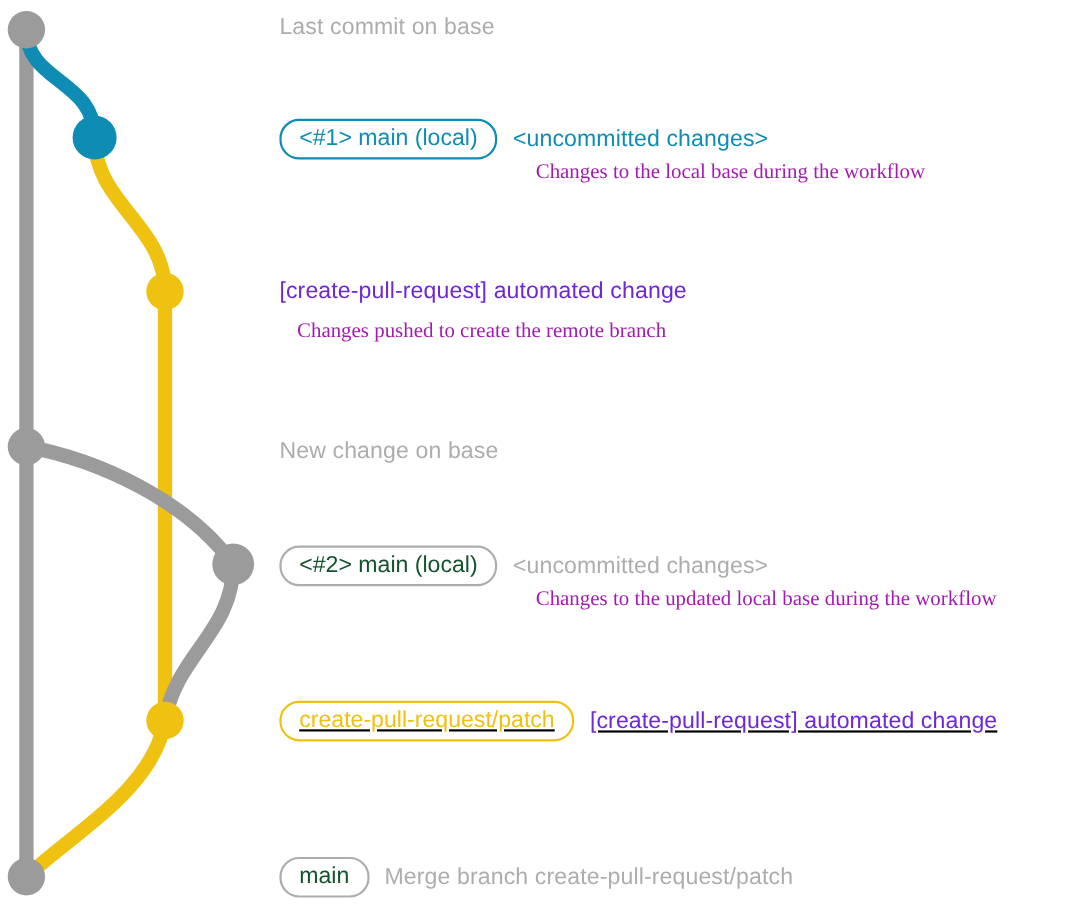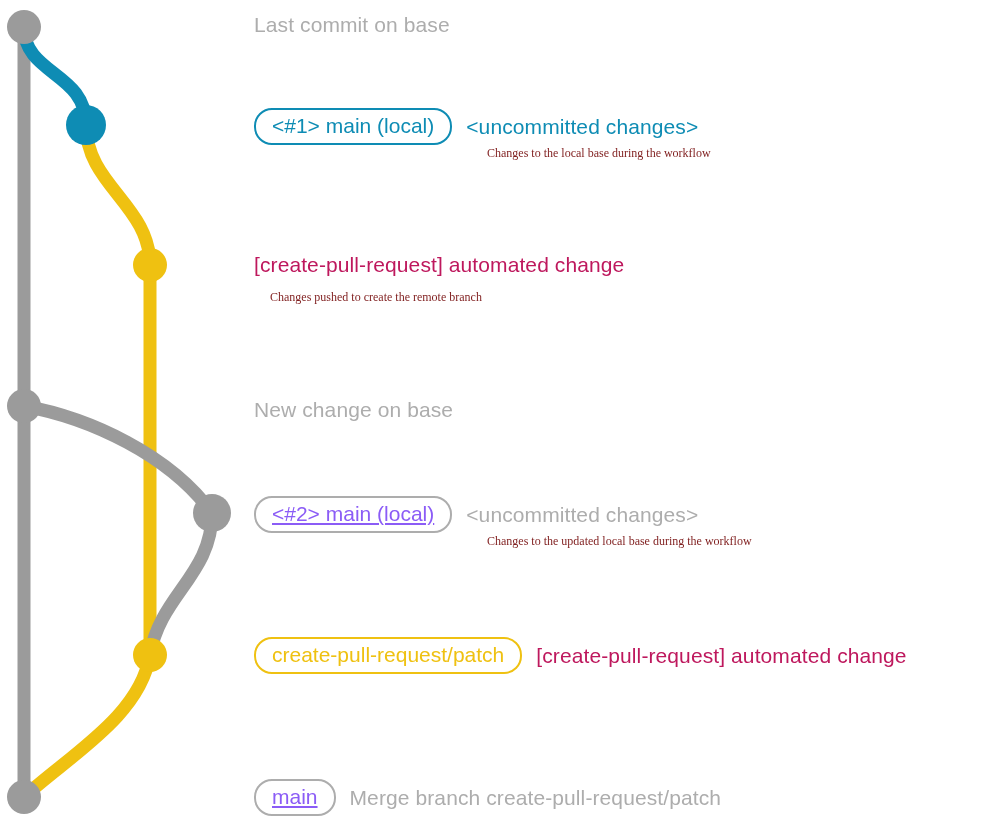--- a/index.html
+++ b/index.html
@@ -42,51 +42,51 @@
     pointer-events: auto;
   }
 
   
   .subject-plain {
     font-size: 21px;
     font-family: "Liberation Sans", sans-serif;
     letter-spacing: 0.1px;
   }
   .subject-gray   { color: #adadad; }
-  .subject-yellow { color: #be185d; }
+  .subject-yellow { color: #6d28d9; }
   .subject-teal   { color: #0e8cb4; }
 
   
   .badge {
     display: inline-block;
     border: 2px solid #4c1d95;
     border-radius: 18px;
     padding: 5px 16px 7px 16px;
     font-size: 21px;
     line-height: 1;
     color: #adadad;
     background: #ffffff;
     font-family: "Liberation Sans", sans-serif;
   }
   .badge-teal   { border-color: #0e8cb4; color: #0e8cb4; }
   .badge-yellow { border-color: #efc111; color: #efc111; }
-  .badge-gray   { border-color: #adadad; color: #8b5cf6; text-decoration: underline; }
+  .badge-gray   { border-color: #adadad; color: #14532d; }
 
   .badge-row {
     display: flex;
     align-items: center;
     gap: 14px;
   }
 
   
   .note {
     position: absolute;
     font-family: "Liberation Serif", serif;
-    font-size: 12px;
-    color: #7f1d1d;
+    font-size: 19px;
+    color: #a21caf;
     white-space: nowrap;
     pointer-events: auto;
   }
 </style>
 </head>
 <body>
 
 <svg id="graph" viewBox="0 0 981 827" width="981" height="827" xmlns="http://www.w3.org/2000/svg">
 
   <g fill="none" stroke-linecap="round" stroke-linejoin="round" stroke-width="13">
@@ -136,21 +136,21 @@
   <div class="row" style="left:254px; top:398px;">
     <span class="subject-plain subject-gray">New change on base</span>
   </div>
 
   <div class="row badge-row" style="left:254px; top:496px;">
     <span class="badge badge-gray">&lt;#2&gt; main (local)</span>
     <span class="subject-plain subject-gray">&lt;uncommitted changes&gt;</span>
   </div>
   <div class="note" style="left:487px; top:534px;">Changes to the updated local base during the workflow</div>
 
-  <div class="row badge-row" style="left:254px; top:637px;">
+  <div class="row badge-row" style="left:254px; top:637px;text-decoration:underline;">
     <span class="badge badge-yellow">create-pull-request/patch</span>
     <span class="subject-plain subject-yellow">[create-pull-request] automated change</span>
   </div>
 
   <div class="row badge-row" style="left:254px; top:779px;">
     <span class="badge badge-gray">main</span>
     <span class="subject-plain subject-gray">Merge branch create-pull-request/patch</span>
   </div>
 
 </div>

